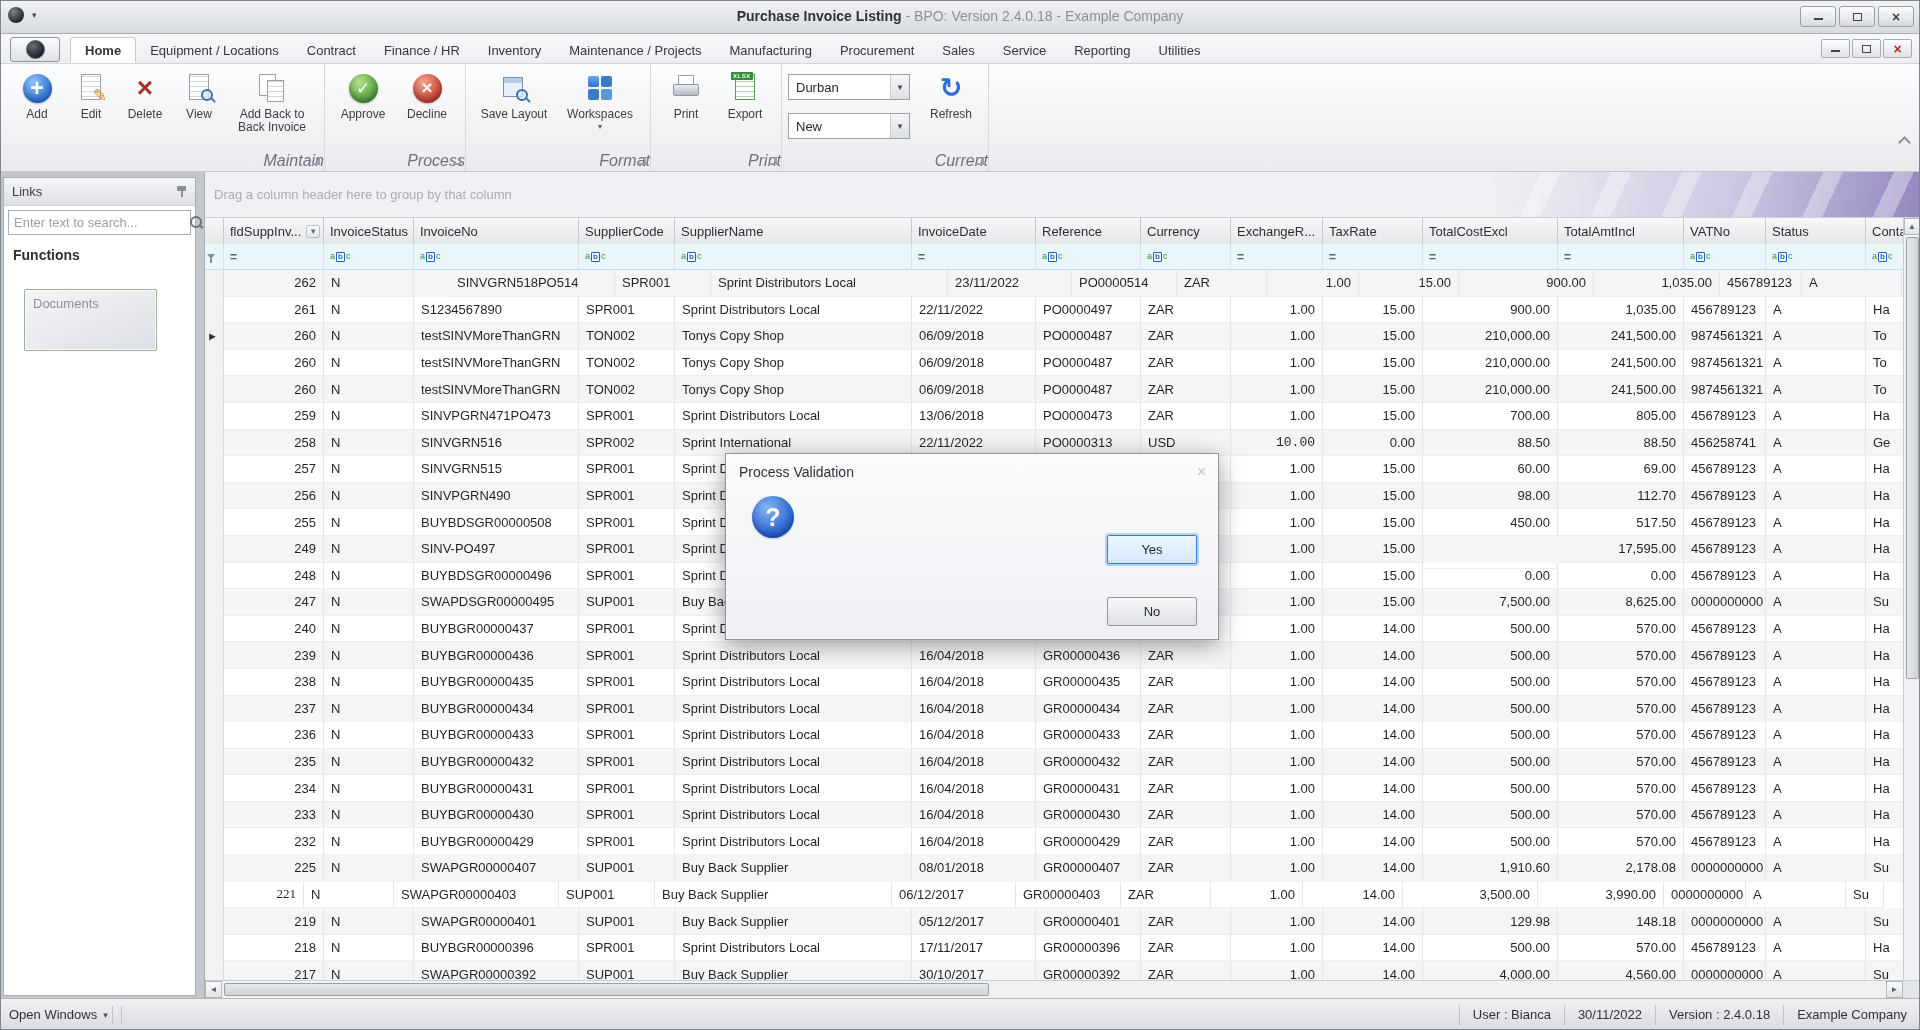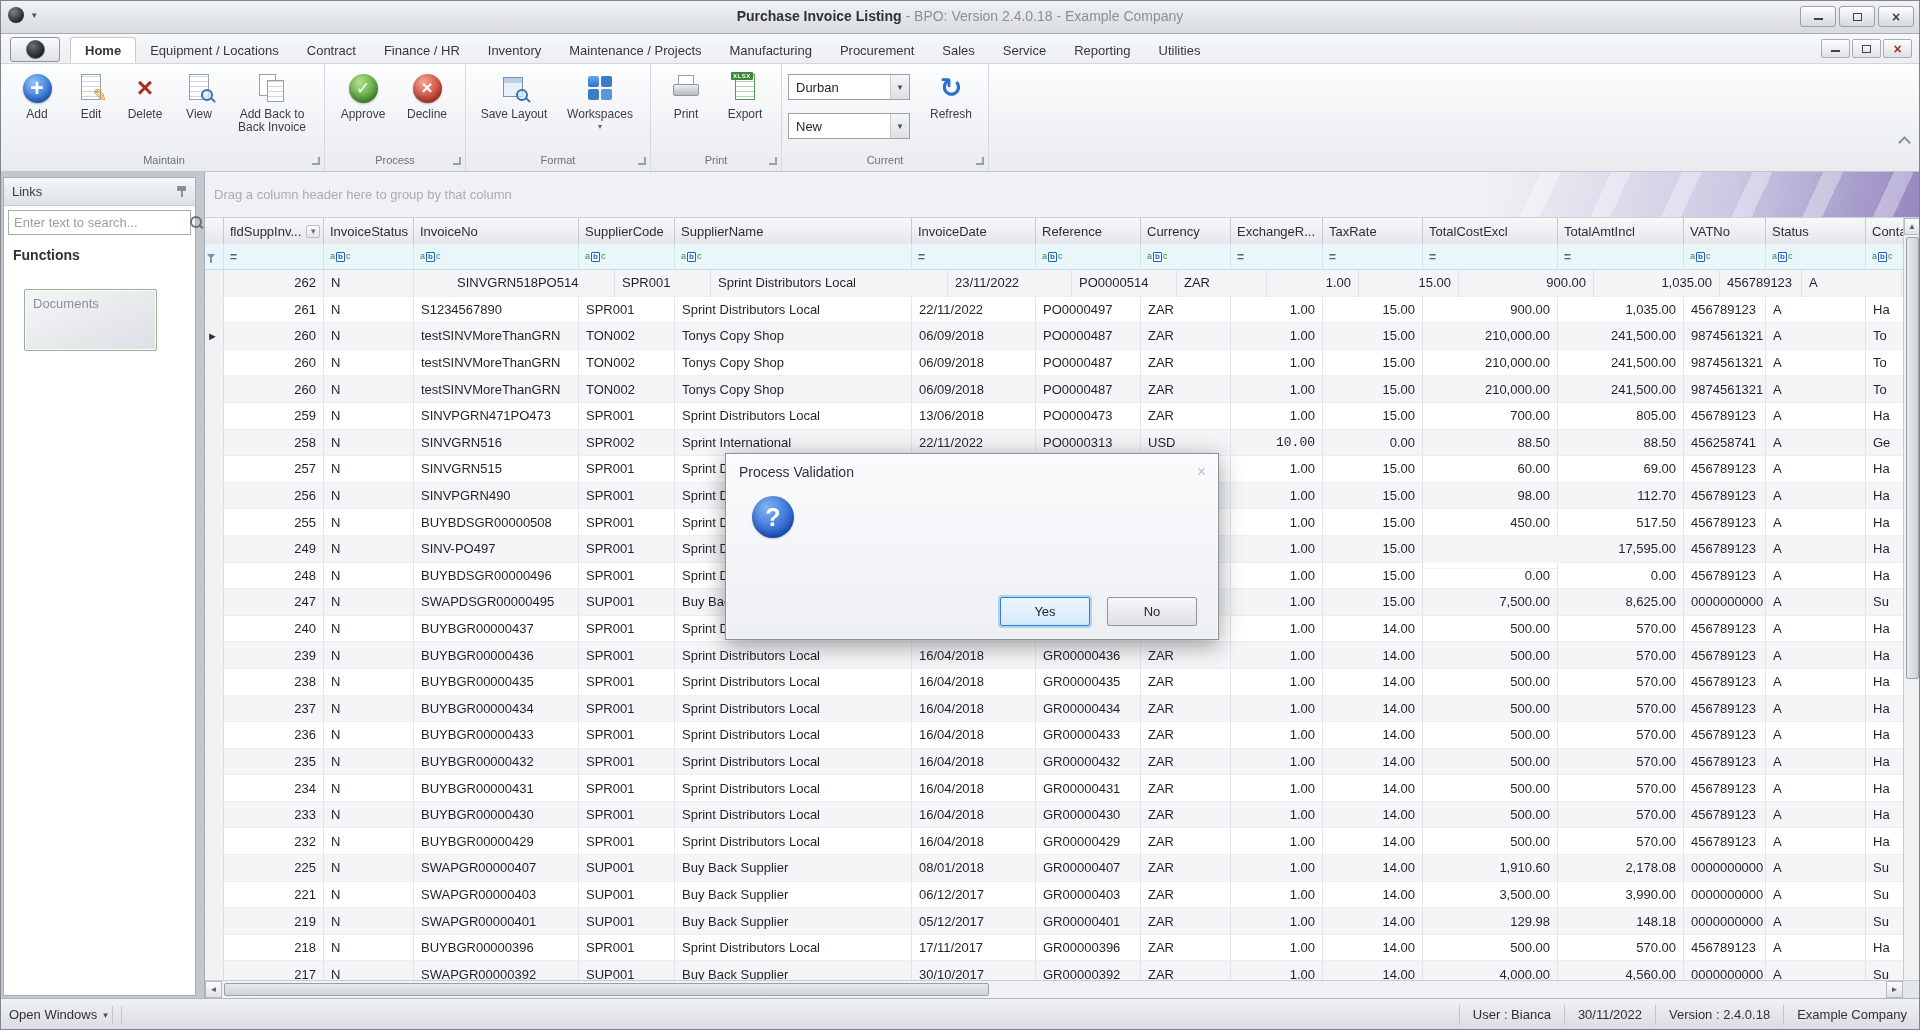--- a/index.html
+++ b/index.html
@@ -42,21 +42,21 @@
     background:linear-gradient(#fbfcfd,#dfe2e6); color:#4a4f56;
     display:flex; align-items:center; justify-content:center; font-size:11px; }
   .mdi-btn .g-close { color:#b03028; }
 
   
   .ribbon { position:absolute; top:64px; left:0; right:0; height:108px;
     background:linear-gradient(#fcfdfe,#e9ebee); border-bottom:1px solid #c2c6cc; }
   .rgroups { display:flex; height:100%; padding-left:4px; }
   .rgroup { display:flex; flex-direction:column; border-right:1px solid #d6d9dd; position:relative; }
   .rgroup-content { flex:1; display:flex; align-items:flex-start; padding:4px 6px 0; }
-  .rgroup-label { height:19px; text-align:center; font-size:11px; color:#6d727a; line-height:17px; }
+  .rgroup-label { height:19px; text-align:right; font-size:16px; color:#6d727a; line-height:17px;font-style:italic; }
   .launcher { position:absolute; right:4px; bottom:6px; width:8px; height:8px;
     border-right:2px solid #98a0a8; border-bottom:2px solid #98a0a8; }
   .rbtn { width:54px; display:flex; flex-direction:column; align-items:center; gap:3px;
     padding-top:3px; font-size:12px; color:#3a3f45; text-align:center; border-radius:3px; }
   .rbtn.wide { width:92px; }
   .rbtn .cap { line-height:13px; }
   .ric { width:34px; height:34px; position:relative; display:flex; align-items:center; justify-content:center; }
 
   .icon-add, .icon-approve, .icon-decline { width:29px; height:29px; border-radius:50%;
     color:#fff; display:flex; align-items:center; justify-content:center;
@@ -191,21 +191,21 @@
     background:linear-gradient(#fafbfc,#edeff3); border:1px solid #8b919a;
     box-shadow:0 5px 22px rgba(0,0,0,.38), inset 0 0 0 1px rgba(255,255,255,.7); }
   .dialog-title { height:36px; display:flex; align-items:center; padding:0 13px; font-size:14px; color:#2e3237; }
   .dialog-close { position:absolute; right:12px; top:9px; font-size:16px; color:#bfc4cb; }
   .dialog-body { display:flex; padding:6px 22px 0 26px; gap:20px; }
   .q-icon { flex:none; width:42px; height:42px; border-radius:50%;
     background:radial-gradient(circle at 35% 28%, #82b2f5, #1e5bc8 78%);
     color:#fff; font-size:25px; font-weight:bold; display:flex; align-items:center; justify-content:center;
     box-shadow:inset 0 -4px 7px rgba(0,0,70,.3), 0 1px 2px rgba(0,0,0,.2); }
   .dialog-msg { font-size:13px; color:#1f2328; line-height:20px; padding-top:5px; }
-  .dialog-btns { position:absolute; right:21px; bottom:13px; display:flex; gap:17px; }
+  .dialog-btns { position:absolute; right:21px; bottom:13px; display:flex; gap:33px;flex-direction:column; }
   .dlg-btn { width:90px; height:29px; font-size:13px; color:#24282d; display:flex; align-items:center;
     justify-content:center; background:linear-gradient(#f7f8f9,#dde0e5); border:1px solid #8f959d; border-radius:2px; }
   .dlg-btn.primary { border:1px solid #2f7fd6; background:linear-gradient(#eef6ff,#d4e8fb);
     box-shadow:0 0 0 2px rgba(120,180,240,.5); }
 </style>
 </head>
 <body>
 
 <div class="titlebar">
   <div class="qat">
@@ -951,21 +951,21 @@
         <div class="dcell num" style="width: 92px;">1.00</div>
         <div class="dcell num" style="width: 100px;">14.00</div>
         <div class="dcell num" style="width: 135px;">1,910.60</div>
         <div class="dcell num" style="width: 126px;">2,178.08</div>
         <div class="dcell" style="width: 82px;">0000000000</div>
         <div class="dcell" style="width: 100px;">A</div>
         <div class="dcell" style="width: 38px;">Su</div>
       </div>
       <div class="drow">
         <div class="dcell indcol"></div>
-        <div class="dcell num" style="width: 100px;">221</div>
+        <div class="dcell num" style="width: 80px; font-family: Liberation Serif, serif;">221</div>
         <div class="dcell" style="width: 90px;">N</div>
         <div class="dcell" style="width: 165px;">SWAPGR00000403</div>
         <div class="dcell" style="width: 96px;">SUP001</div>
         <div class="dcell" style="width: 237px;">Buy Back Supplier</div>
         <div class="dcell" style="width: 124px;">06/12/2017</div>
         <div class="dcell" style="width: 105px;">GR00000403</div>
         <div class="dcell" style="width: 90px;">ZAR</div>
         <div class="dcell num" style="width: 92px;">1.00</div>
         <div class="dcell num" style="width: 100px;">14.00</div>
         <div class="dcell num" style="width: 135px;">3,500.00</div>

